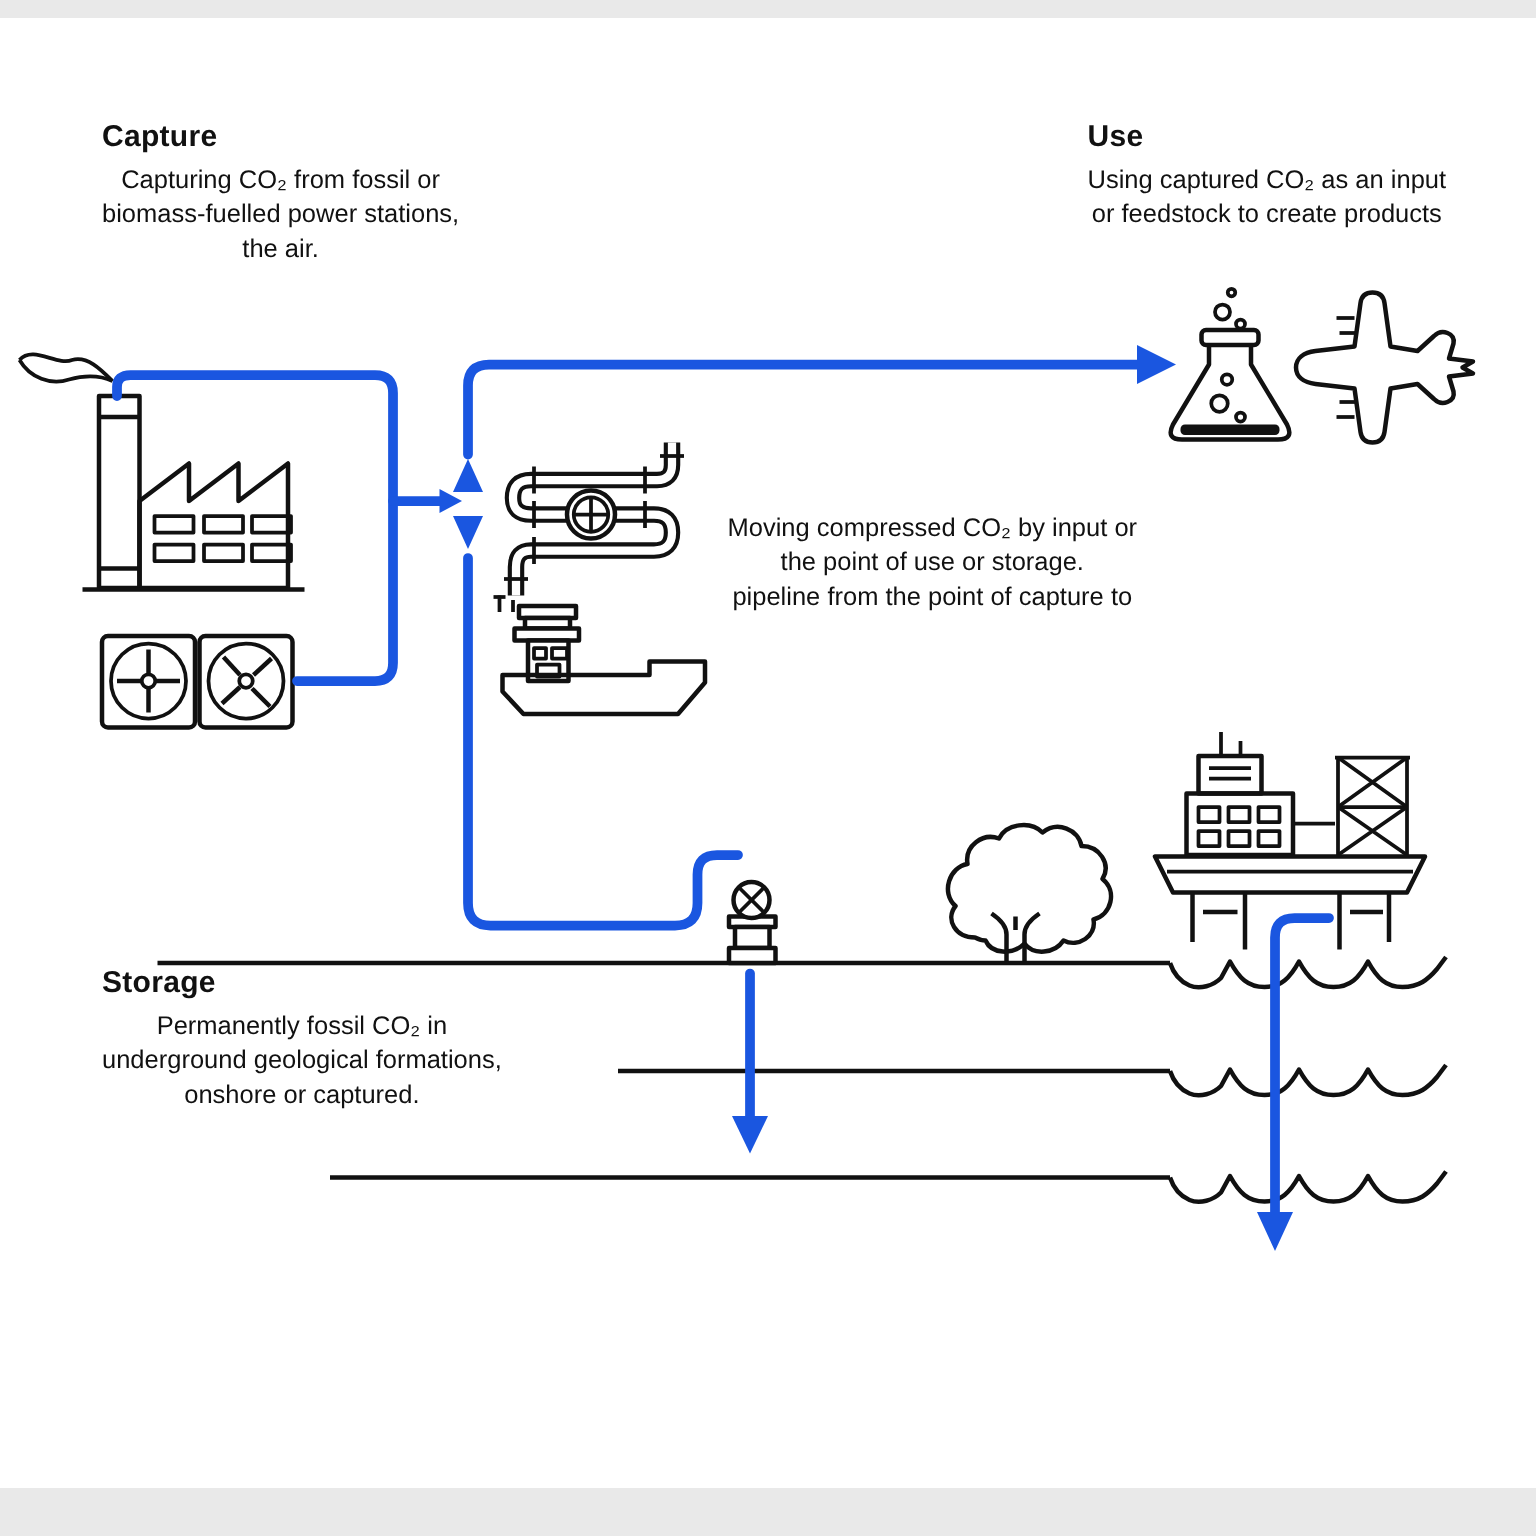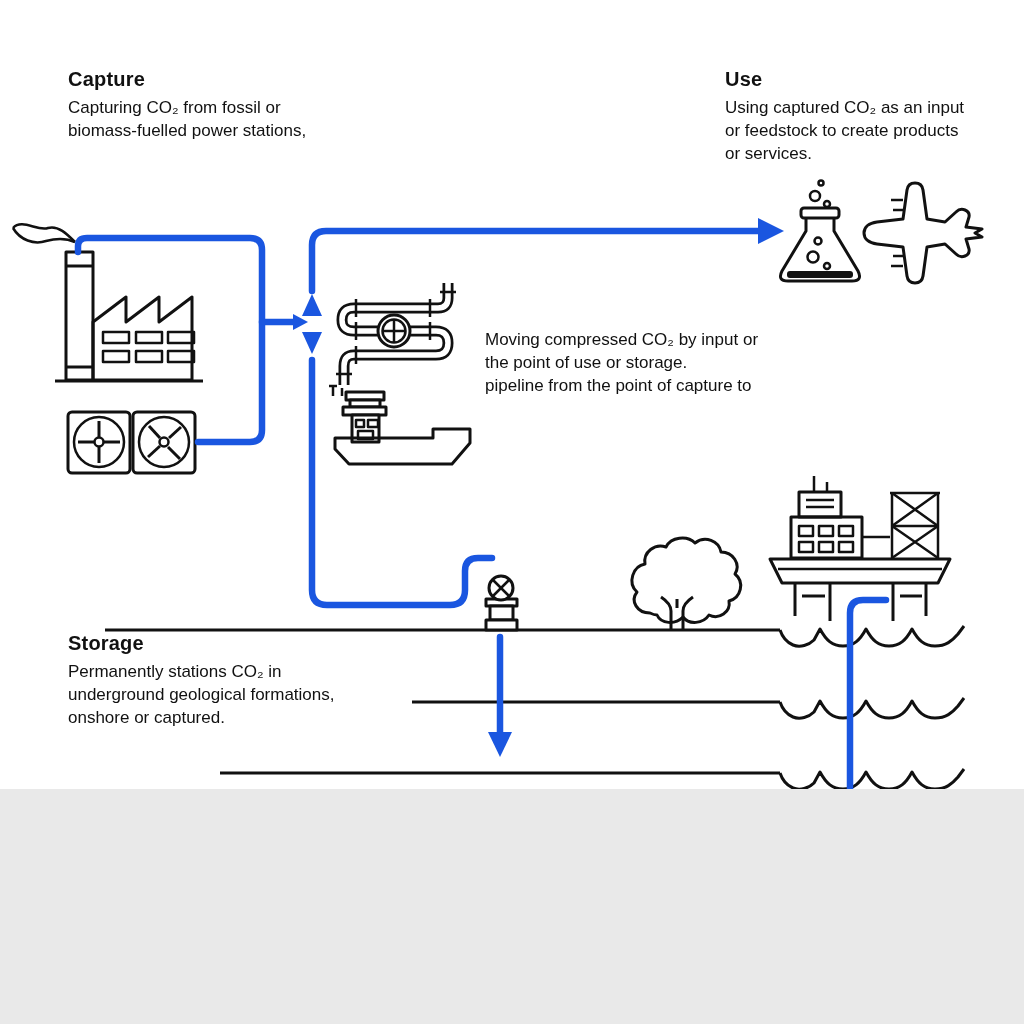--- a/index.html
+++ b/index.html
@@ -1,24 +1,24 @@
 <!DOCTYPE html>
 <html style="--blue: #1a56e0; --ink: #111111; --bg: #ffffff;"><head>
 <meta charset="utf-8">
 <style>
   :root{ --blue:#1a56e0; --ink:#111111; --bg:#ffffff; }
   html,body{margin:0;padding:0;background:#e9e9e9;}
   #canvas{
-    position:relative; width:1024px; height:789px; background:var(--bg);
+    position:relative; width:1024px; height:980px; background:var(--bg);
     font-family:"Liberation Sans","DejaVu Sans",sans-serif; color:var(--ink);
-    overflow:hidden; margin:0 auto;text-decoration:underline;
+    overflow:hidden; margin:12px auto;text-decoration:underline;
   }
   .textblock{position:absolute; white-space:nowrap;}
   .textblock h2{margin:0 0 5px 0; font-size:20px; font-weight:bold; letter-spacing:.2px;}
-  .textblock .line{font-size:17px; line-height:23px;}
+  .textblock .line{font-size:17px; line-height:23px;text-align:center;}
   svg{position:absolute; left:0; top:0;}
   .k{stroke:var(--ink); fill:none; stroke-width:3; stroke-linejoin:round;}
   .kthin{stroke:var(--ink); fill:none; stroke-width:2.5; stroke-linejoin:round;}
   .kfillw{stroke:var(--ink); fill:#ffffff; stroke-width:3; stroke-linejoin:round;}
   .blue{stroke:var(--blue); fill:none; stroke-width:6.5; stroke-linecap:round; stroke-linejoin:round;}
   .bluefill{fill:var(--blue); stroke:none;}
 </style>
 </head>
 <body>
 
@@ -211,35 +211,35 @@
         <line x1="893" y1="256" x2="905" y2="256"></line>
           <line x1="891" y1="266" x2="903" y2="266"></line>
       </g>
     </g>
   </svg>
 
   <div class="textblock" style="left:68px; top:68px;">
     <h2>Capture</h2>
     <div class="line">Capturing CO₂ from fossil or</div>
     <div class="line">biomass-fuelled power stations,</div>
+    <div class="line">the air.</div>
   </div>
 
   <div class="textblock" style="left:725px; top:68px;">
     <h2>Use</h2>
     <div class="line">Using captured CO₂ as an input</div>
     <div class="line">or feedstock to create products</div>
-    <div class="line">or services.</div>
   </div>
 
   <div class="textblock" style="left:485px; top:328px;">
     <div class="line">Moving compressed CO₂ by input or</div>
     <div class="line">the point of use or storage.</div>
     <div class="line">pipeline from the point of capture to</div>
   </div>
 
   <div class="textblock" style="left:68px; top:632px;">
     <h2>Storage</h2>
-    <div class="line">Permanently stations CO₂ in</div>
+    <div class="line">Permanently fossil CO₂ in</div>
     <div class="line">underground geological formations,</div>
     <div class="line">onshore or captured.</div>
   </div>
 
 </div>
 
 </body></html>

